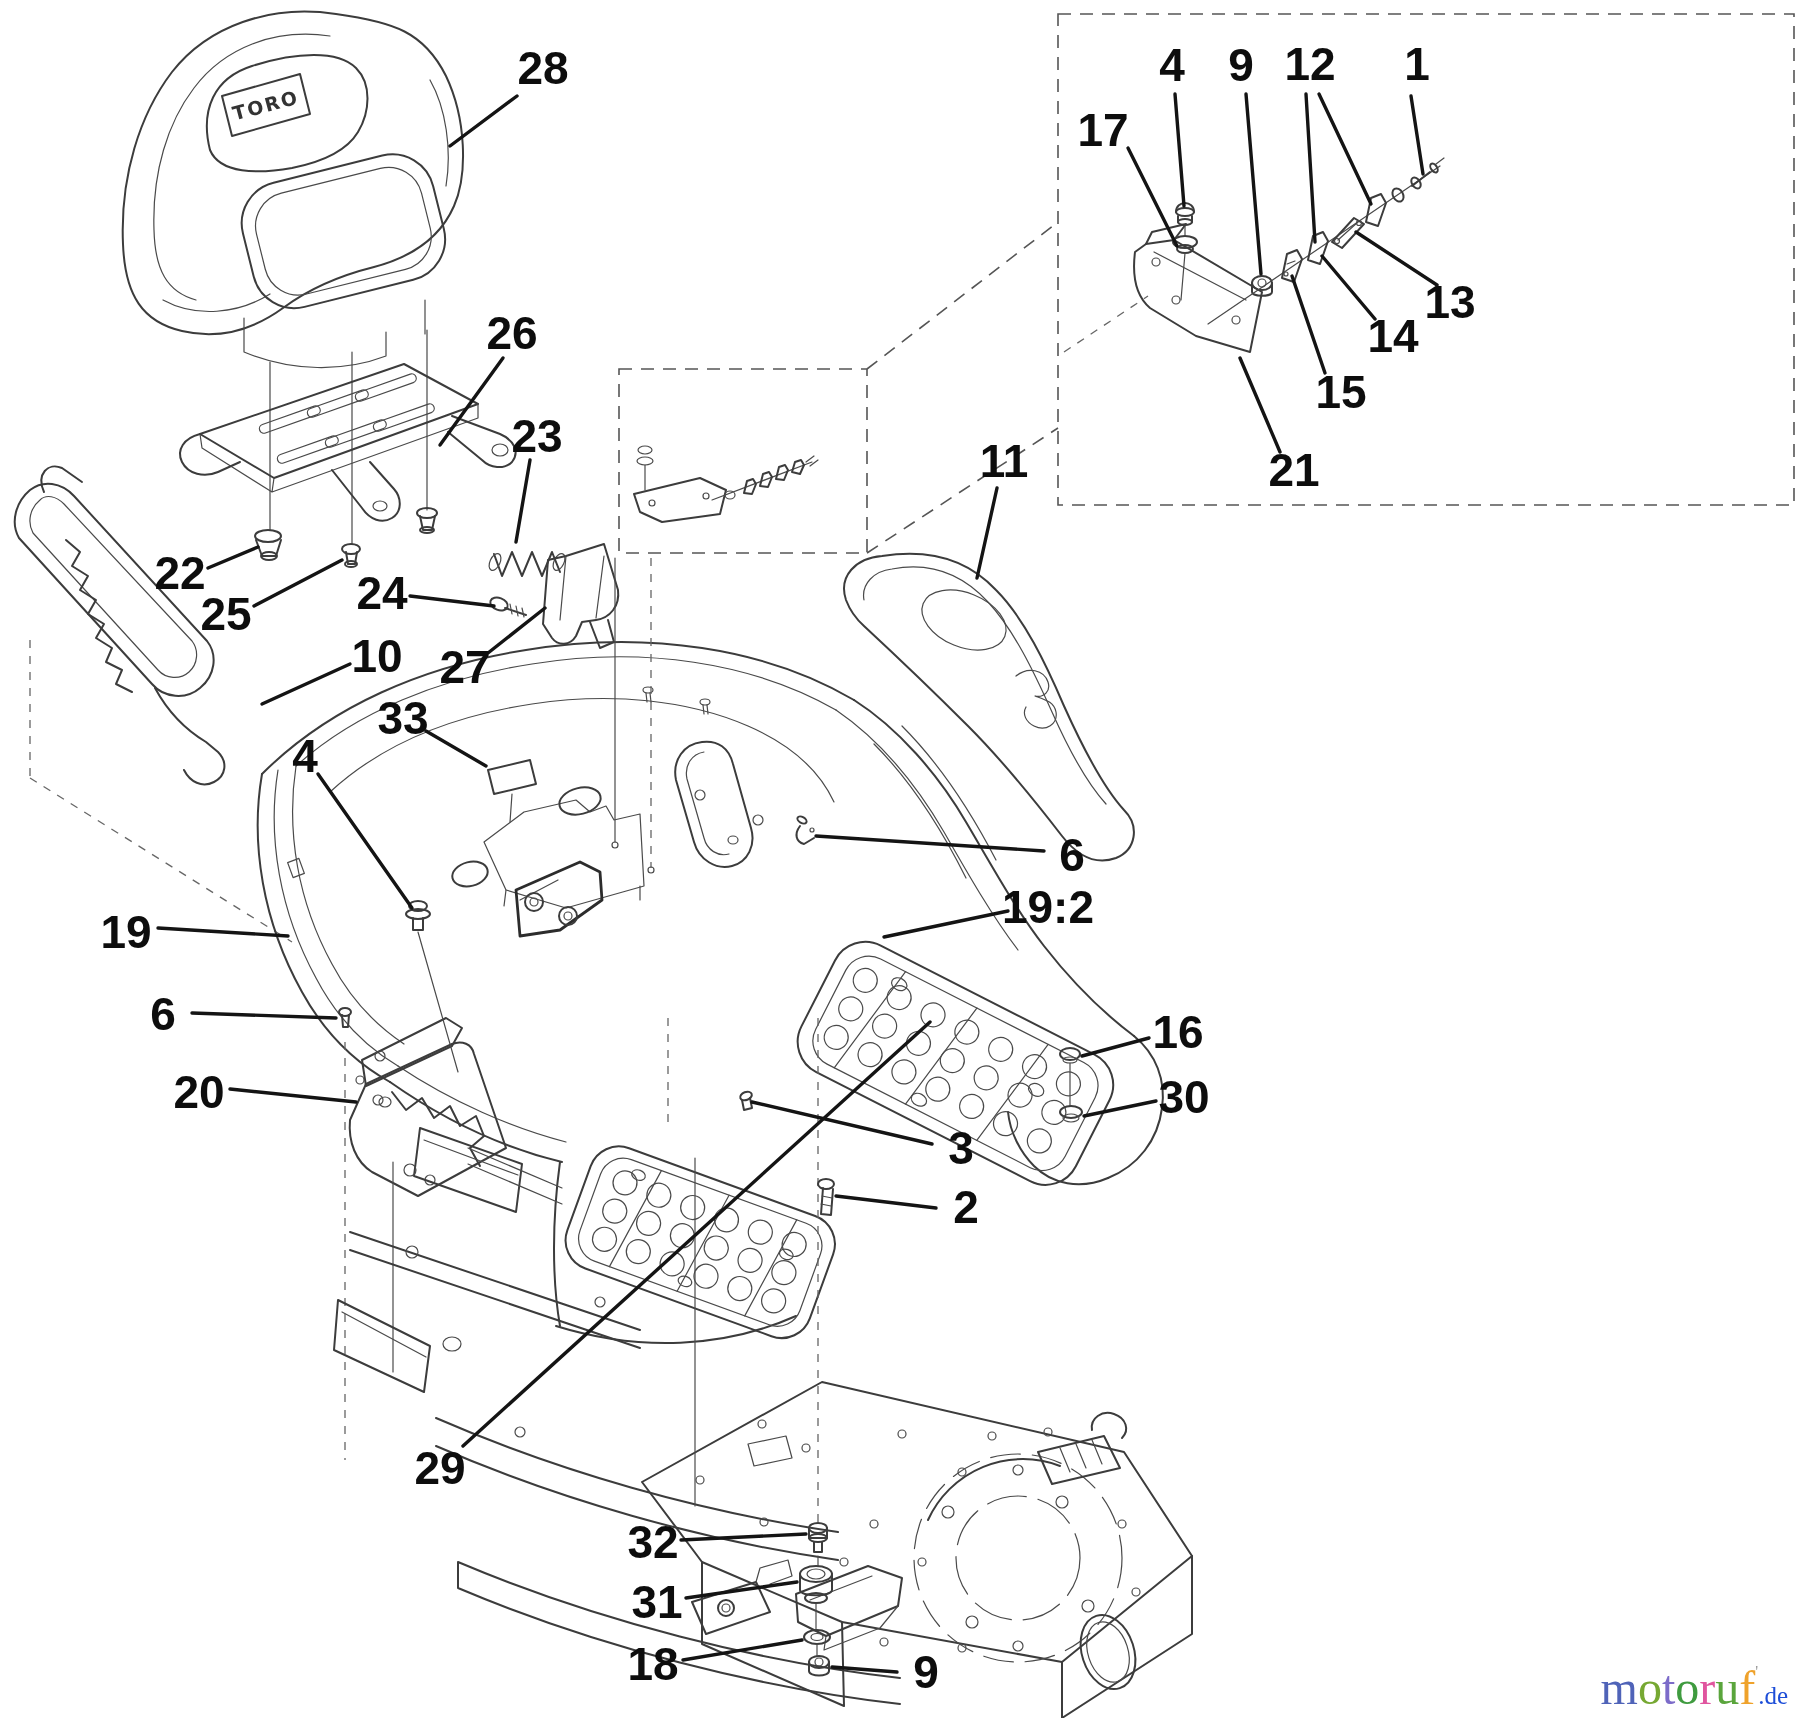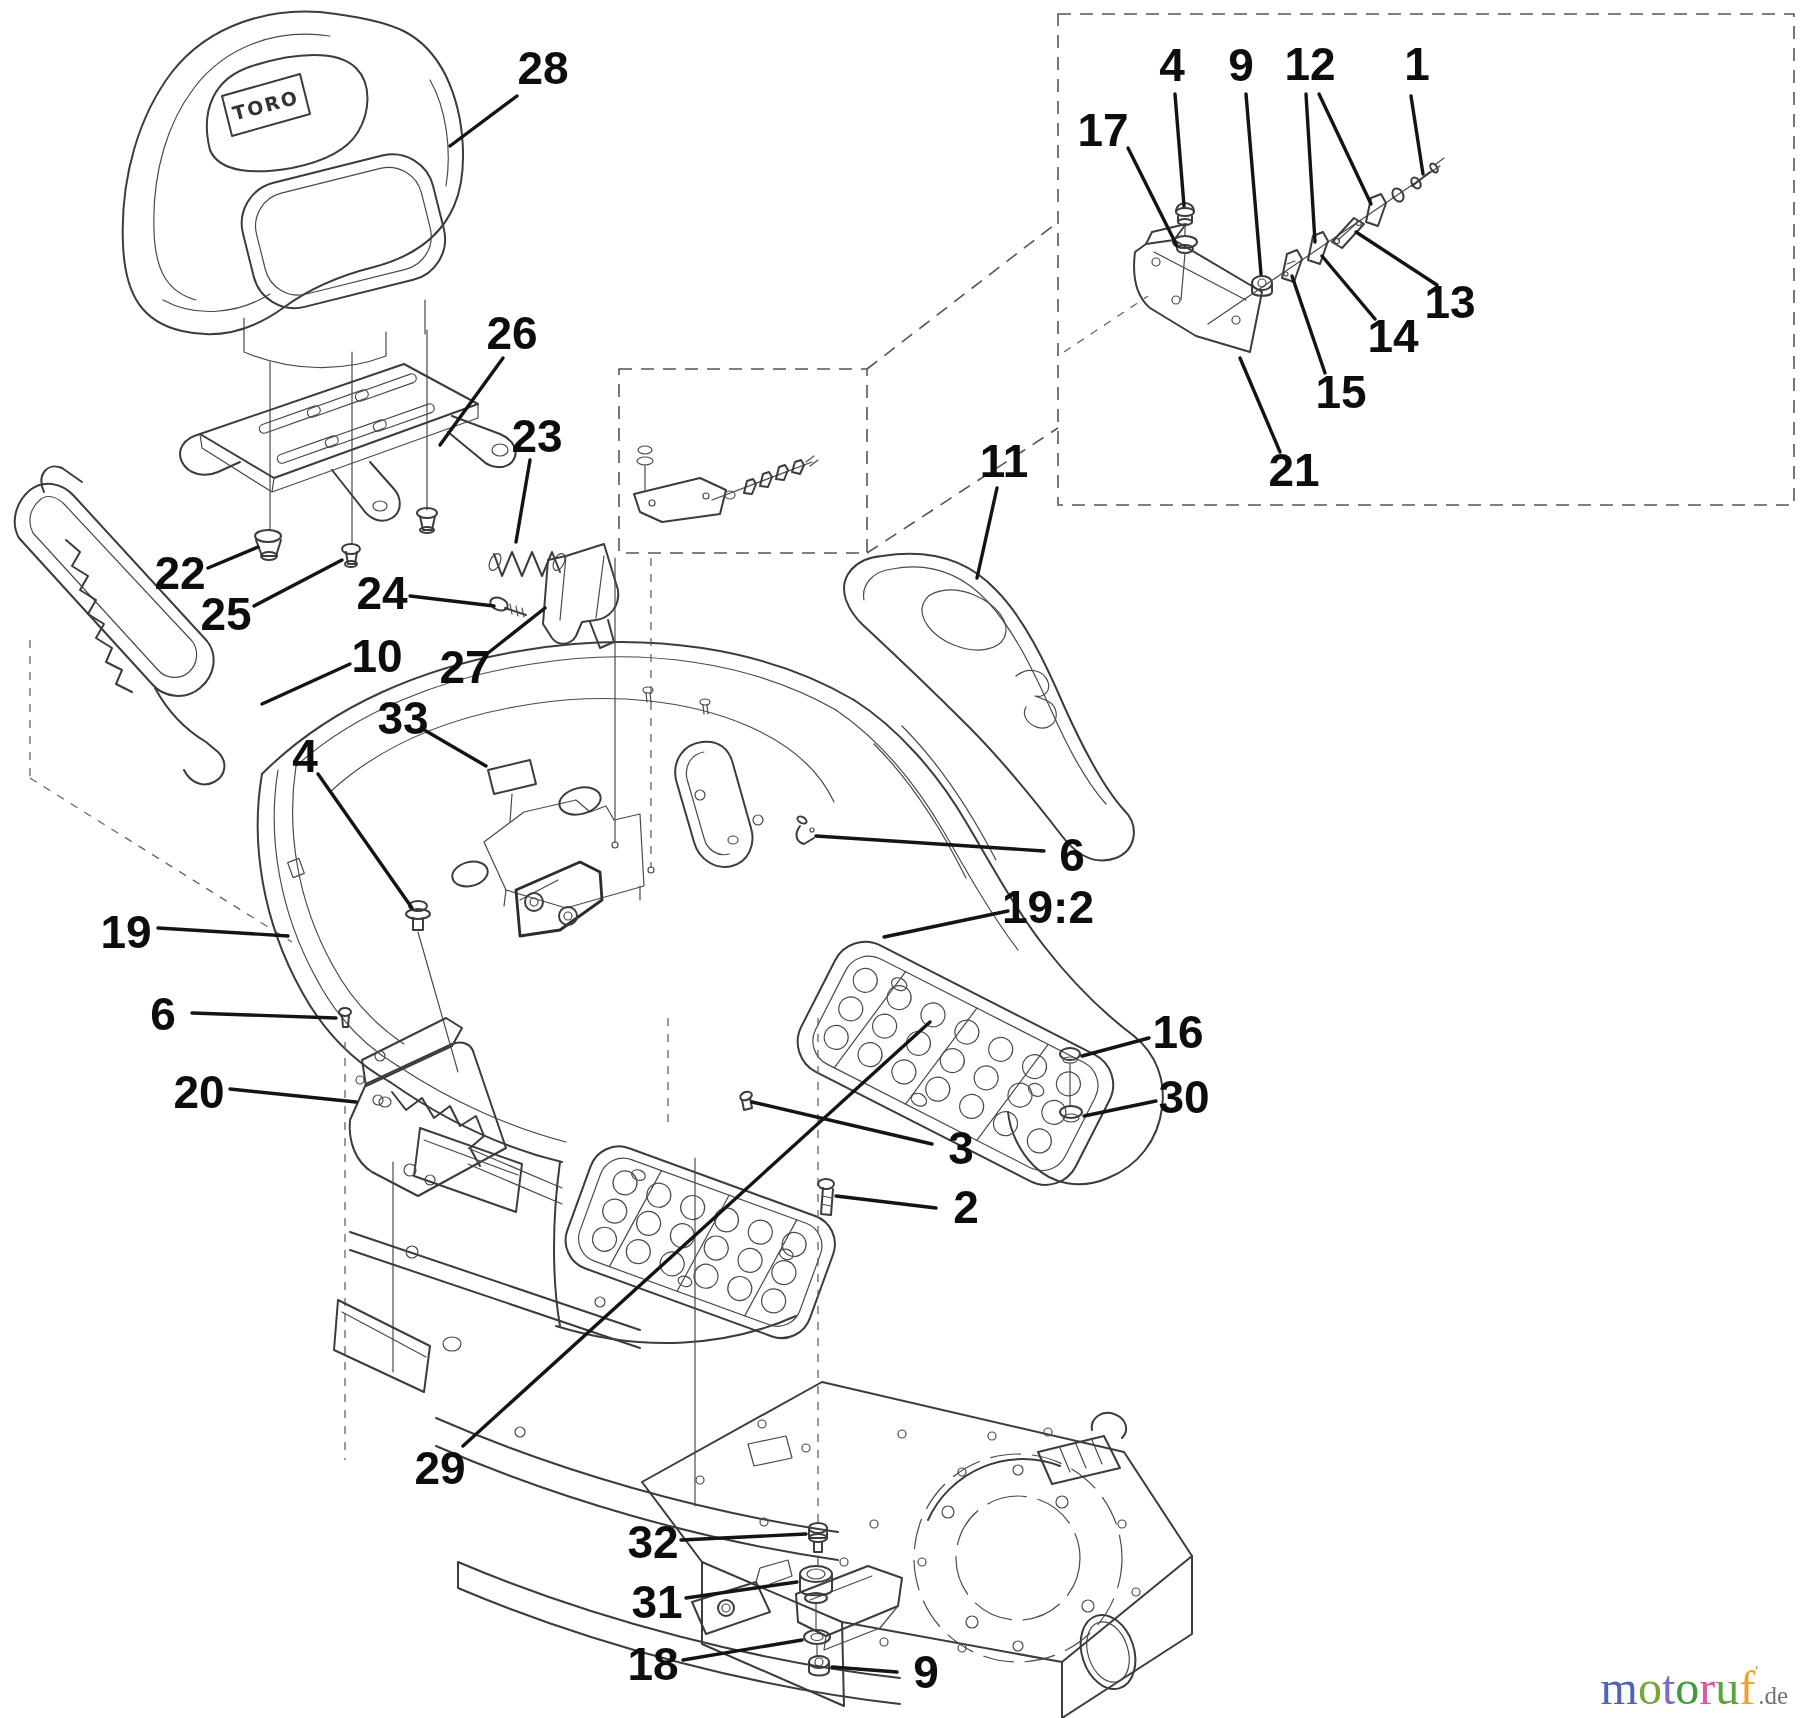--- a/index.html
+++ b/index.html
@@ -12,21 +12,21 @@
   .thick {fill:none;stroke:#2c2c2c;stroke-width:2.8;stroke-linecap:round;stroke-linejoin:round;}
   .dash  {fill:none;stroke:#555;stroke-width:1.6;stroke-dasharray:13 9;stroke-linecap:butt;}
   .dash2 {fill:none;stroke:#666;stroke-width:1.3;stroke-dasharray:8 8;stroke-linecap:butt;}
   .leader{stroke:#141414;stroke-width:3.4;stroke-linecap:round;}
   .callout{font-family:"Liberation Sans",sans-serif;font-size:46px;font-weight:bold;fill:#0d0d0d;
            text-anchor:middle;dominant-baseline:central;}
   .toro{font-family:"DejaVu Sans",sans-serif;font-weight:bold;font-size:19px;fill:#333;letter-spacing:2px;}
   
   #watermark{position:absolute;right:12px;bottom:6px;font-family:"Liberation Serif",serif;
              font-size:48px;line-height:1;cursor:pointer;user-select:none;}
-  #watermark .suffix{font-size:25px;color:#737373;margin-top:37px;}
+  #watermark .suffix{font-size:25px;color:#1d4ed8;margin-top:37px;}
   #watermark .regmark{font-size:16px;color:#999;vertical-align:top;}
 </style>
 </head>
 <body>
 
 <div class="stage">
 <svg width="1800" height="1718" viewBox="0 0 1800 1718">
 
   <g>
     <path class="ln" d="M336,14 C270,4 208,26 172,72 C140,114 120,176 123,244 C125,296 143,322 182,331 C220,340 254,329 283,308 C310,288 338,276 374,267 C412,257 440,238 454,206 C468,174 466,118 446,76 C424,32 394,22 336,14 Z"></path>

